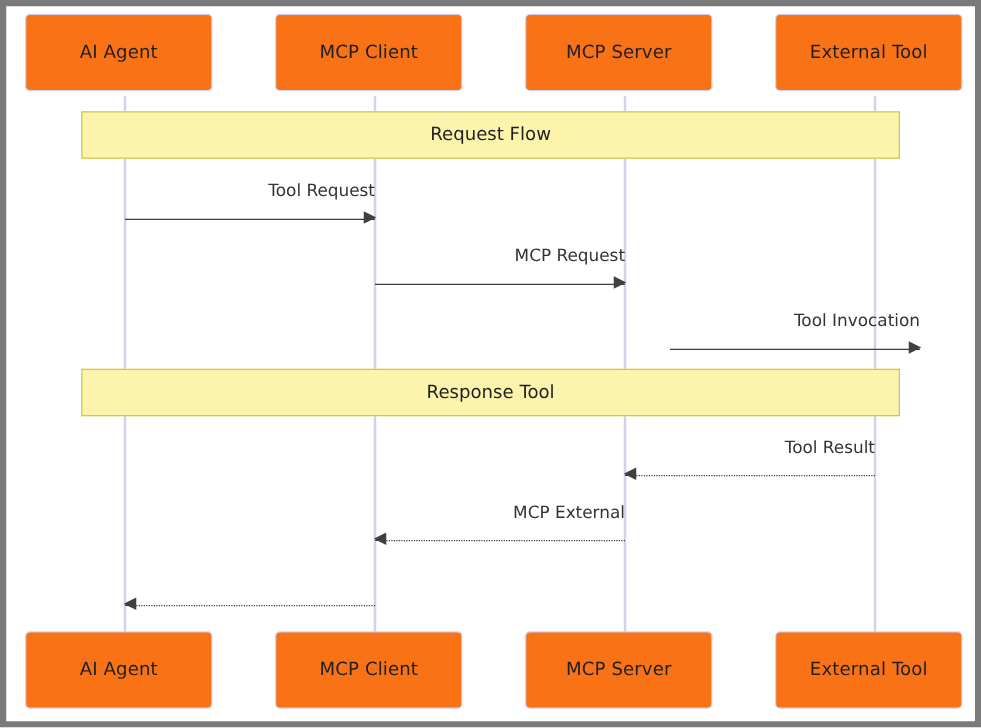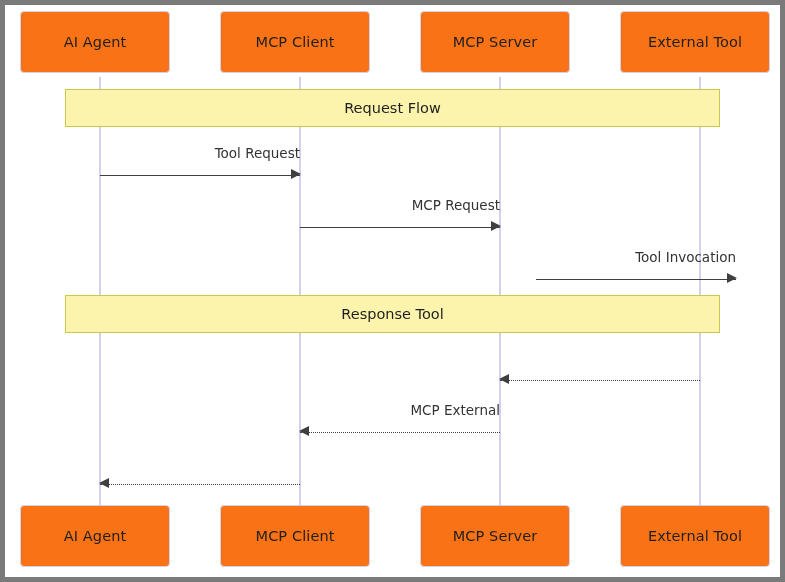--- a/index.html
+++ b/index.html
@@ -174,20 +174,21 @@
       <div class="arrowhead right"></div>
     </div>
 
     <div class="message" style="left:495px; top:242px; width:200px;margin-left:36px;">
       <div class="msg-label">Tool Invocation</div>
       <div class="msg-line"></div>
       <div class="arrowhead right"></div>
     </div>
 
     <div class="message" style="left:495px; top:343px; width:200px;">
+      <div class="msg-label">Tool Result</div>
       <div class="msg-line dashed"></div>
       <div class="arrowhead left"></div>
     </div>
 
     <div class="message" style="left:295px; top:395px; width:200px;">
       <div class="msg-label">MCP External</div>
       <div class="msg-line dashed"></div>
       <div class="arrowhead left"></div>
     </div>
 

